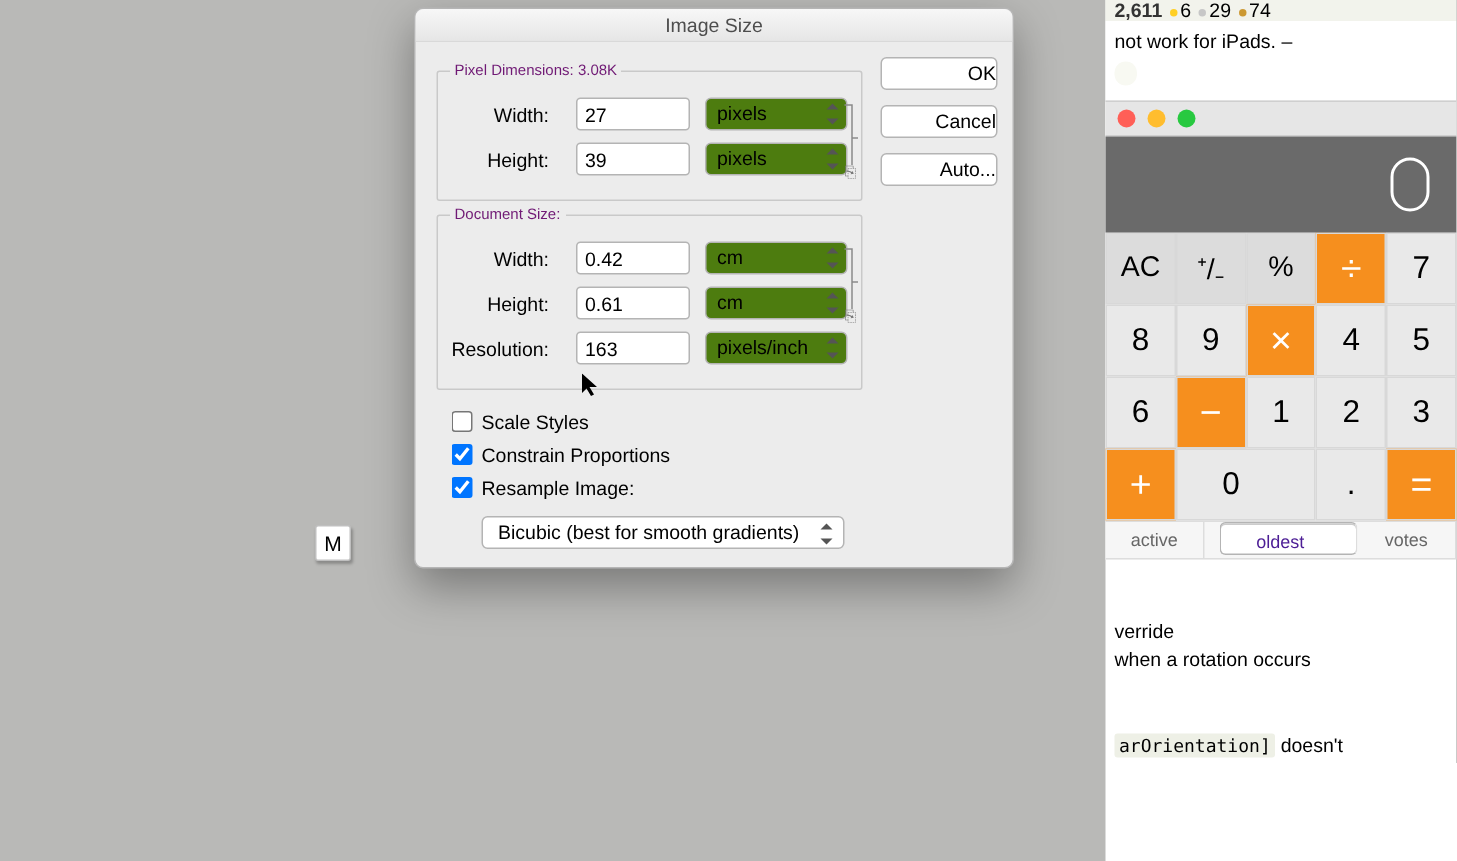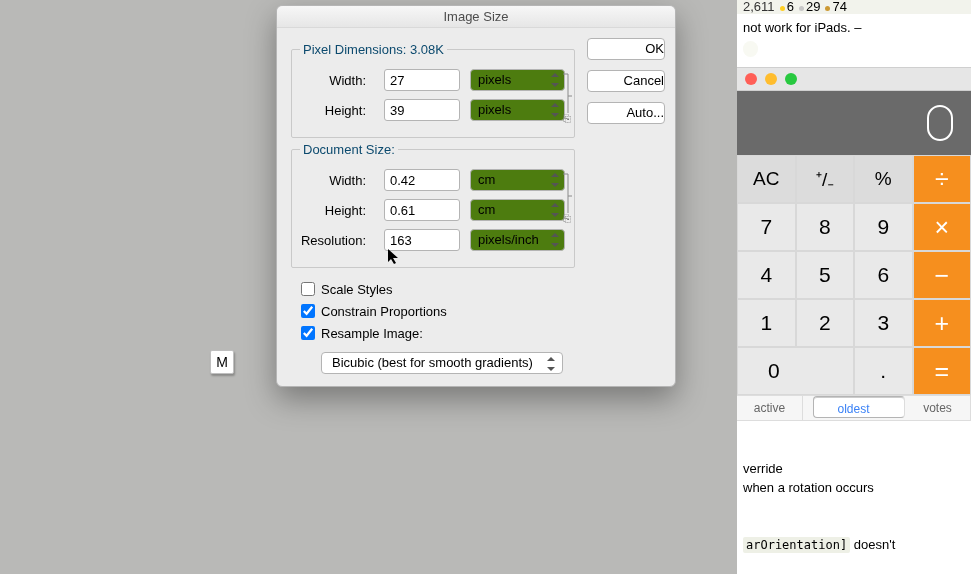--- a/index.html
+++ b/index.html
@@ -6,21 +6,21 @@
 body{background:#b9b9b7;width:971px;height:574px;position:relative;overflow:hidden}
 
 
 .dialog{position:absolute;left:276px;top:5px;width:400px;background:#ececec;border:1px solid #b5b5b5;border-radius:6px;box-shadow:0 12px 30px rgba(0,0,0,.35);padding-bottom:12px}
 .titlebar{height:22px;line-height:22px;text-align:center;font-size:13px;color:#4d4d4d;border-bottom:1px solid #d9d9d9;background:linear-gradient(#f7f7f7,#e6e6e6);border-radius:6px 6px 0 0}
 .body{padding:10px 14px 0 14px;display:flex}
 .left{flex:1}
 .right{width:86px;padding-left:12px}
 
 fieldset{border:1px solid #c9c9c9;border-radius:2px;padding:8px 8px 12px 8px;margin-top:4px;position:relative}
-legend{font-size:13px;padding:0 3px;color:#0c4a6e}
+legend{font-size:10px;padding:0 3px;color:#701a75}
 
 .row{display:flex;align-items:center;height:30px}
 .lbl{width:84px;text-align:right;padding-right:18px}
 .txt{width:76px;height:22px;background:#fff;border:1px solid #b4b4b4;border-radius:3px;padding:0 5px}
 
 .sel{position:relative;width:95px;height:22px;margin-left:10px;background:#4d7c0f;border:1px solid #b4b4b4;border-radius:4px;padding:0 18px 0 7px;line-height:20px;font-size:13px}
 .sel .arr{position:absolute;right:4px;top:3px;width:10px;height:14px}
 .sel .arr::before,.sel .arr::after{content:"";position:absolute;left:1px;border-left:4px solid transparent;border-right:4px solid transparent}
 .sel .arr::before{top:0;border-bottom:4px solid #555}
 .sel .arr::after{bottom:0;border-top:4px solid #555}
@@ -43,45 +43,45 @@
 .wide-sel .arr::before,.wide-sel .arr::after{content:"";position:absolute;left:1px;border-left:4px solid transparent;border-right:4px solid transparent}
 .wide-sel .arr::before{top:0;border-bottom:4px solid #555}
 .wide-sel .arr::after{bottom:0;border-top:4px solid #555}
 
 .cursor{position:absolute;left:388px;top:249px;pointer-events:none}
 .m-tile{position:absolute;left:210px;top:350px;width:24px;height:24px;background:#fff;border:1px solid #bfbfbf;border-radius:2px;text-align:center;line-height:22px;font-size:14px;font-weight:500;box-shadow:1px 2px 2px rgba(0,0,0,.25)}
 
 
 .strip{position:absolute;left:737px;top:0;width:234px;height:574px;background:#fff}
 .badges{height:14px;background:#f2f3ec;font-size:11px;color:#888;padding-left:6px;line-height:13px}
-.badges b{color:#333;font-weight:400}
+.badges b{color:#333;font-weight:700}
 .dot{display:inline-block;width:5px;height:5px;border-radius:50%;vertical-align:middle;margin:0 2px}
 .d1{background:#ffcf24}.d2{background:#c7c7c7}.d3{background:#cc9933}
 
 .note{padding:6px 6px 10px 6px;font-size:13px;color:#333;background:#fff}
 .note-bubble{background:#f8f9f2;border-radius:10px;padding:2px 6px;font-size:11px;color:#777;display:inline-block;margin-top:6px}
 
 .calc{background:#fff}
 .wbar{height:24px;background:#e6e6e6;display:flex;align-items:center;padding-left:8px;gap:8px;border-top:1px solid #cfcfcf;border-bottom:1px solid #cfcfcf}
 .tl{width:12px;height:12px;border-radius:50%}
 .tl.r{background:#ff5f57}.tl.y{background:#ffbd2e}.tl.g{background:#28c940}
 
 .display{height:64px;background:#6a6a6a;position:relative}
 .display .zero{position:absolute;right:18px;top:14px;width:26px;height:36px;border:2px solid #fff;border-radius:13px}
 
-.keys{display:grid;grid-template-columns:repeat(4,1fr)}
+.keys{display:grid;grid-template-columns:repeat(5,1fr)}
 .key{height:48px;border:0.5px solid #d8d8d8;display:flex;align-items:center;justify-content:center;font-size:21px;color:#000;background:#e9e9e9}
 .key.lt{background:#dcdcdc;font-size:19px}
 .key.op{background:#f68f1e;color:#fff;font-size:25px}
 .key.op.eq{background:#f68f1e}
 .key.zero2{grid-column:span 2;justify-content:flex-start;padding-left:30px}
 
 .tabs{height:26px;display:flex;border-top:1px solid #ddd;border-bottom:1px solid #ddd;background:#f6f6f6}
 .tab{flex:1;text-align:center;line-height:25px;font-size:12px;color:#666;border-right:1px solid #ddd}
-.tab.sel{background:#fff;color:#3b82f6;box-shadow:inset 0 -1px 0 #fff,inset 0 1px 0 #ccc}
+.tab.sel{background:#fff;color:#4c1d95;box-shadow:inset 0 -1px 0 #fff,inset 0 1px 0 #ccc}
 
 .answer{padding:38px 6px 0 6px;font-size:14px;line-height:19px;color:#111}
 .answer code{font-family:Menlo,Consolas,monospace;background:#eef0e6;padding:1px 3px;border-radius:2px;font-size:12px}
 </style>
 </head>
 <body>
 
 <div class="dialog">
   <div class="titlebar">Image Size</div>
   <div class="body">

